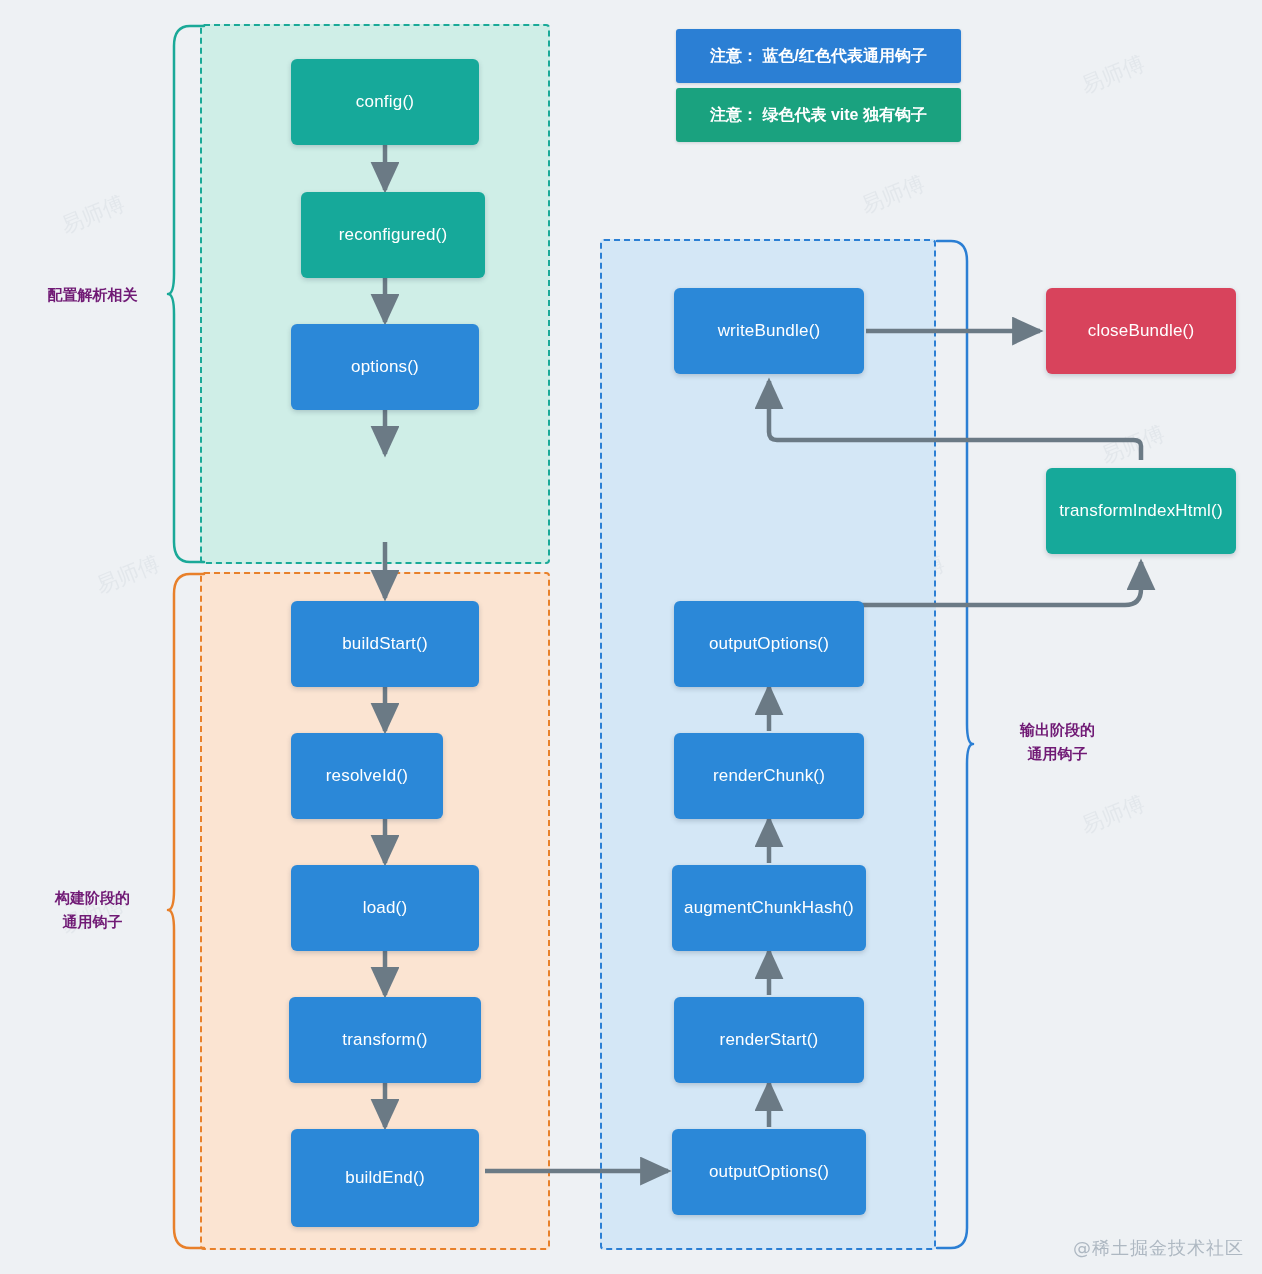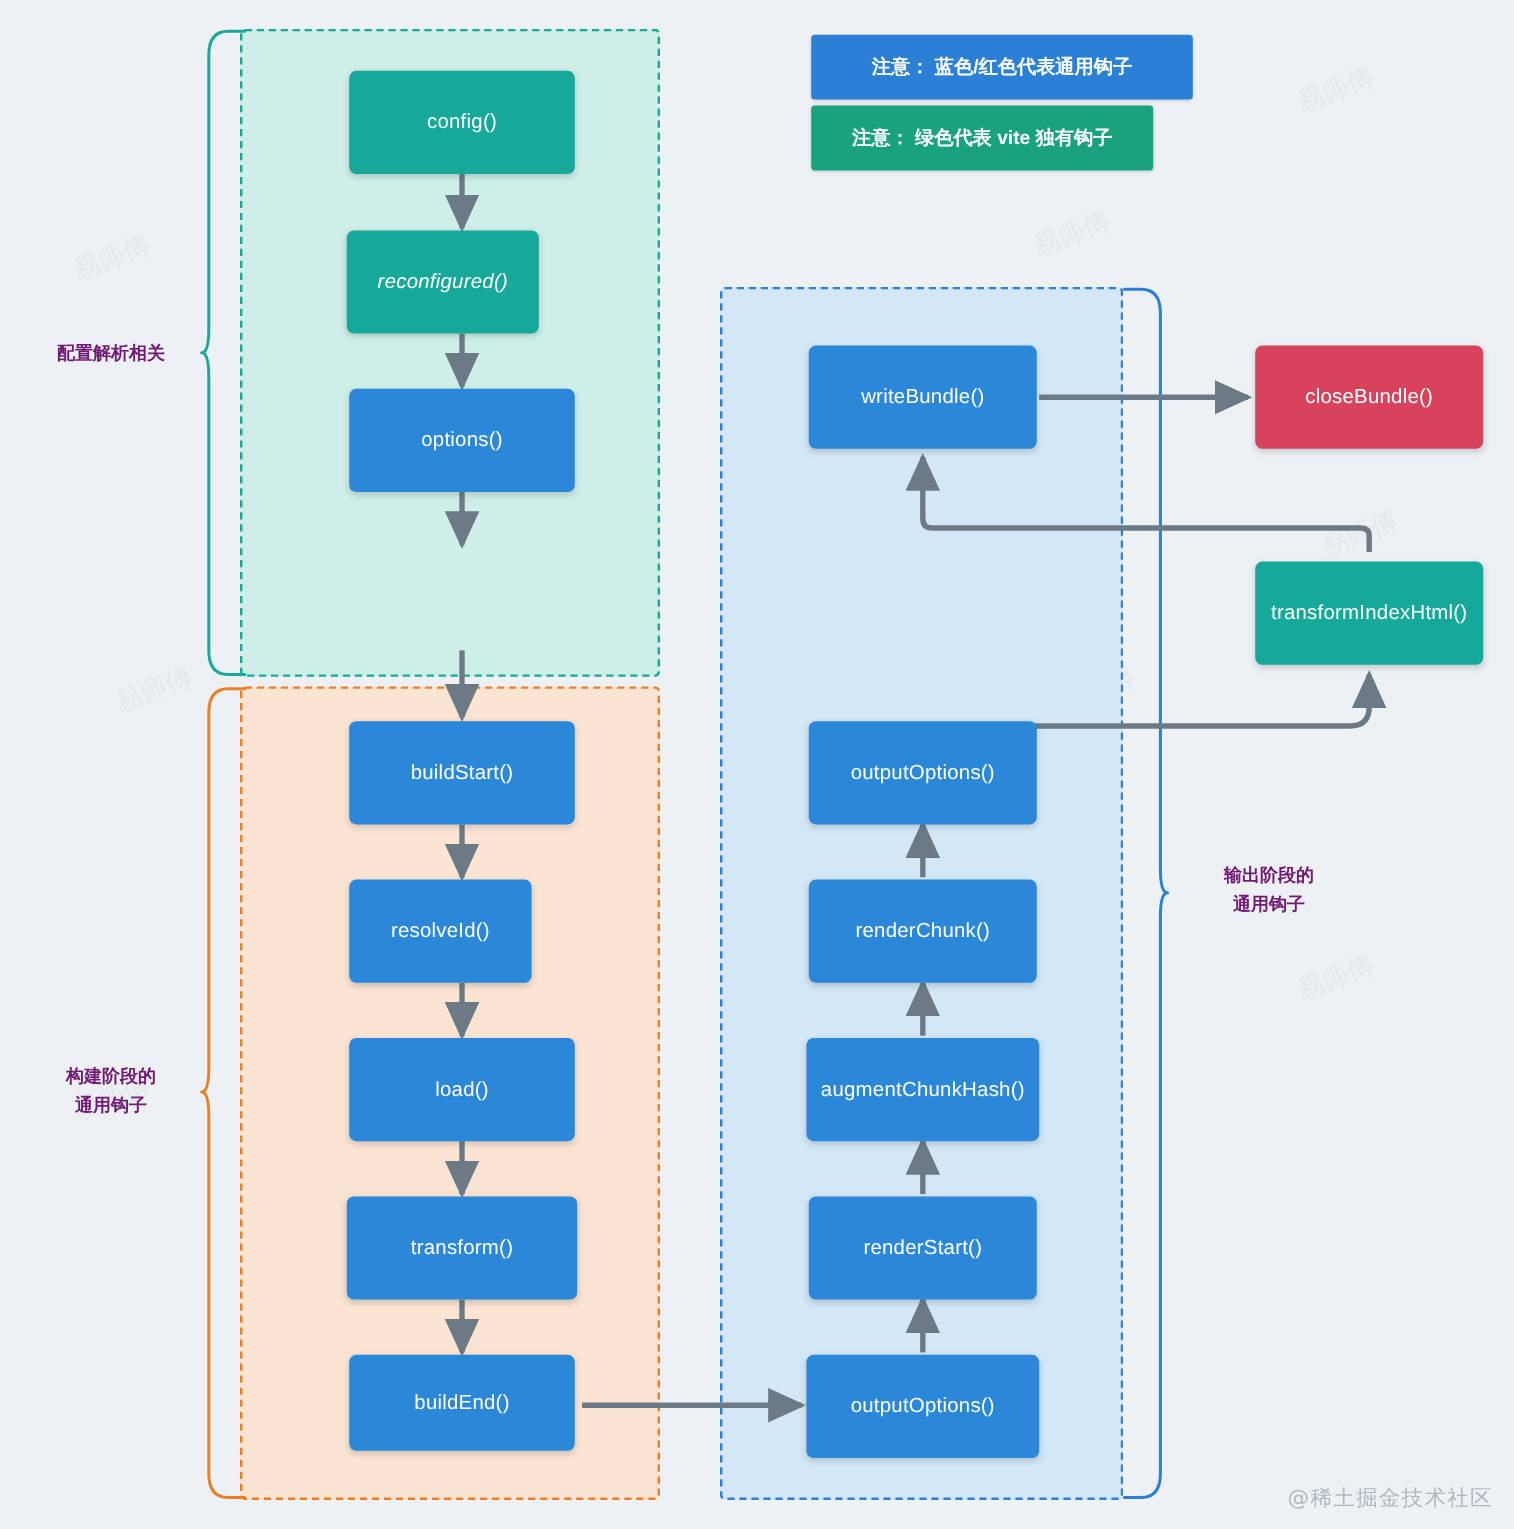--- a/index.html
+++ b/index.html
@@ -108,21 +108,21 @@
       <path d="M4 2 H18 Q34 2 34 22 V485 Q34 505 40 505 Q34 505 34 525 V989 Q34 1009 18 1009 H4" fill="none" stroke="#2b7fd4" stroke-width="2.5" stroke-linecap="round" stroke-linejoin="round"></path>
     </svg>
   </div>
 
   <div class="group-label" style="left:20px;top:283px;width:145px;">配置解析相关</div>
   <div class="group-label" style="left:20px;top:886px;width:145px;">构建阶段的
 通用钩子</div>
   <div class="group-label" style="left:985px;top:718px;width:145px;">输出阶段的
 通用钩子</div>
 
-  <div class="legend legend-blue" style="left:676px;top:29px;width:318px;height:54px;">注意： 蓝色/红色代表通用钩子</div>
+  <div class="legend legend-blue" style="left:676px;top:29px;width:285px;height:54px;">注意： 蓝色/红色代表通用钩子</div>
   <div class="legend legend-green" style="left:676px;top:88px;width:285px;height:54px;">注意： 绿色代表 vite 独有钩子</div>
 
   <svg id="wires">
     <defs>
       <marker id="arrow" markerWidth="9" markerHeight="9" refX="6.2" refY="3.2" orient="auto" markerUnits="strokeWidth">
         <path d="M0,0 L7,3.2 L0,6.4 z" fill="#6b7a85"></path>
       </marker>
     </defs>
     <g stroke="#6b7a85" stroke-width="4.5" fill="none" marker-end="url(#arrow)" stroke-linecap="butt">
 
@@ -144,28 +144,28 @@
 
       <path d="M676 605 H1125 Q1141 605 1141 589 V562"></path>
 
       <path d="M1141 460 V446 Q1141 440 1133 440 H777 Q769 440 769 432 V381"></path>
 
       <line x1="866" y1="331" x2="1040" y2="331"></line>
     </g>
   </svg>
 
   <div class="node n-green" style="left:291px;top:59px;width:188px;height:86px;">config()</div>
-  <div class="node n-green" style="left:289px;top:192px;width:160px;height:86px;font-style:italic;">reconfigured()</div>
+  <div class="node n-green" style="left:301px;top:192px;width:184px;height:86px;">reconfigured()</div>
   <div class="node n-blue" style="left:291px;top:324px;width:188px;height:86px;">options()</div>
 
   <div class="node n-blue" style="left:291px;top:601px;width:188px;height:86px;">buildStart()</div>
   <div class="node n-blue" style="left:291px;top:733px;width:152px;height:86px;">resolveId()</div>
   <div class="node n-blue" style="left:291px;top:865px;width:188px;height:86px;">load()</div>
   <div class="node n-blue" style="left:289px;top:997px;width:192px;height:86px;">transform()</div>
-  <div class="node n-blue" style="left:291px;top:1129px;width:188px;height:80px;">buildEnd()</div>
+  <div class="node n-blue" style="left:291px;top:1129px;width:188px;height:98px;">buildEnd()</div>
 
   <div class="node n-blue" style="left:674px;top:288px;width:190px;height:86px;">writeBundle()</div>
   <div class="node n-blue" style="left:674px;top:601px;width:190px;height:86px;">outputOptions()</div>
   <div class="node n-blue" style="left:674px;top:733px;width:190px;height:86px;">renderChunk()</div>
   <div class="node n-blue" style="left:672px;top:865px;width:194px;height:86px;">augmentChunkHash()</div>
   <div class="node n-blue" style="left:674px;top:997px;width:190px;height:86px;">renderStart()</div>
   <div class="node n-blue" style="left:672px;top:1129px;width:194px;height:86px;">outputOptions()</div>
 
   <div class="node n-red" style="left:1046px;top:288px;width:190px;height:86px;">closeBundle()</div>
   <div class="node n-green" style="left:1046px;top:468px;width:190px;height:86px;">transformIndexHtml()</div>

